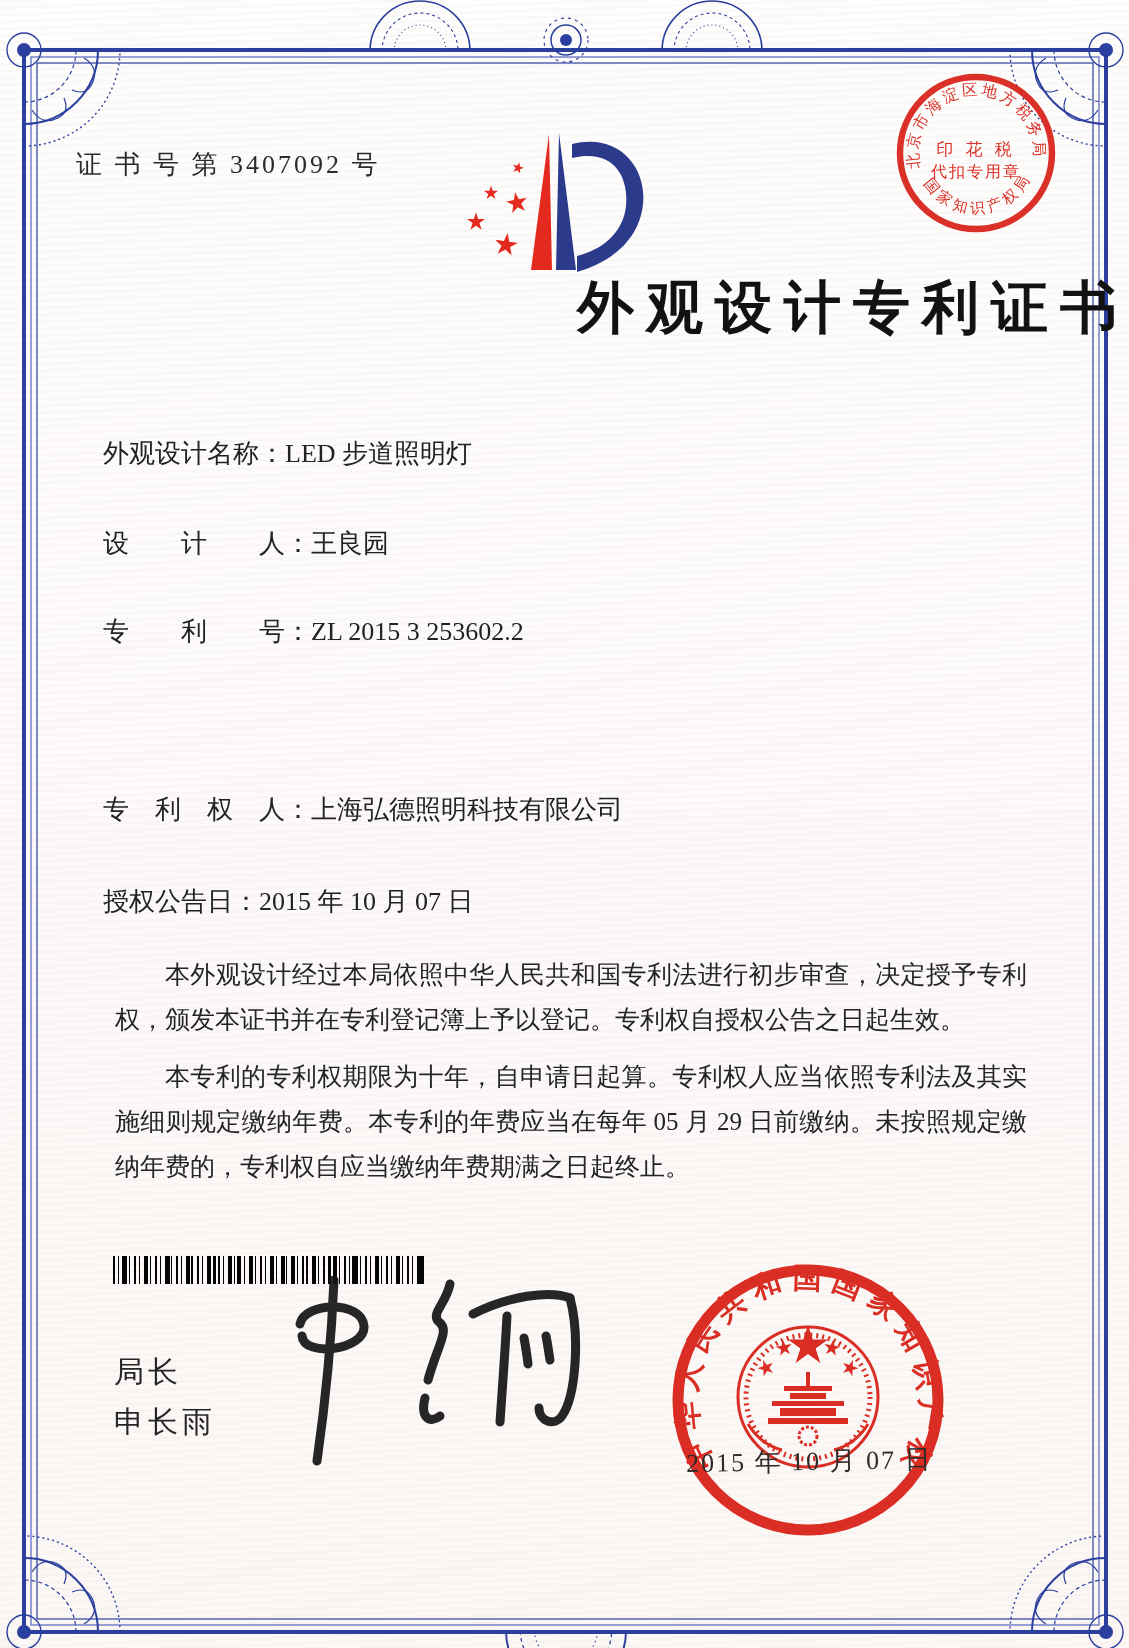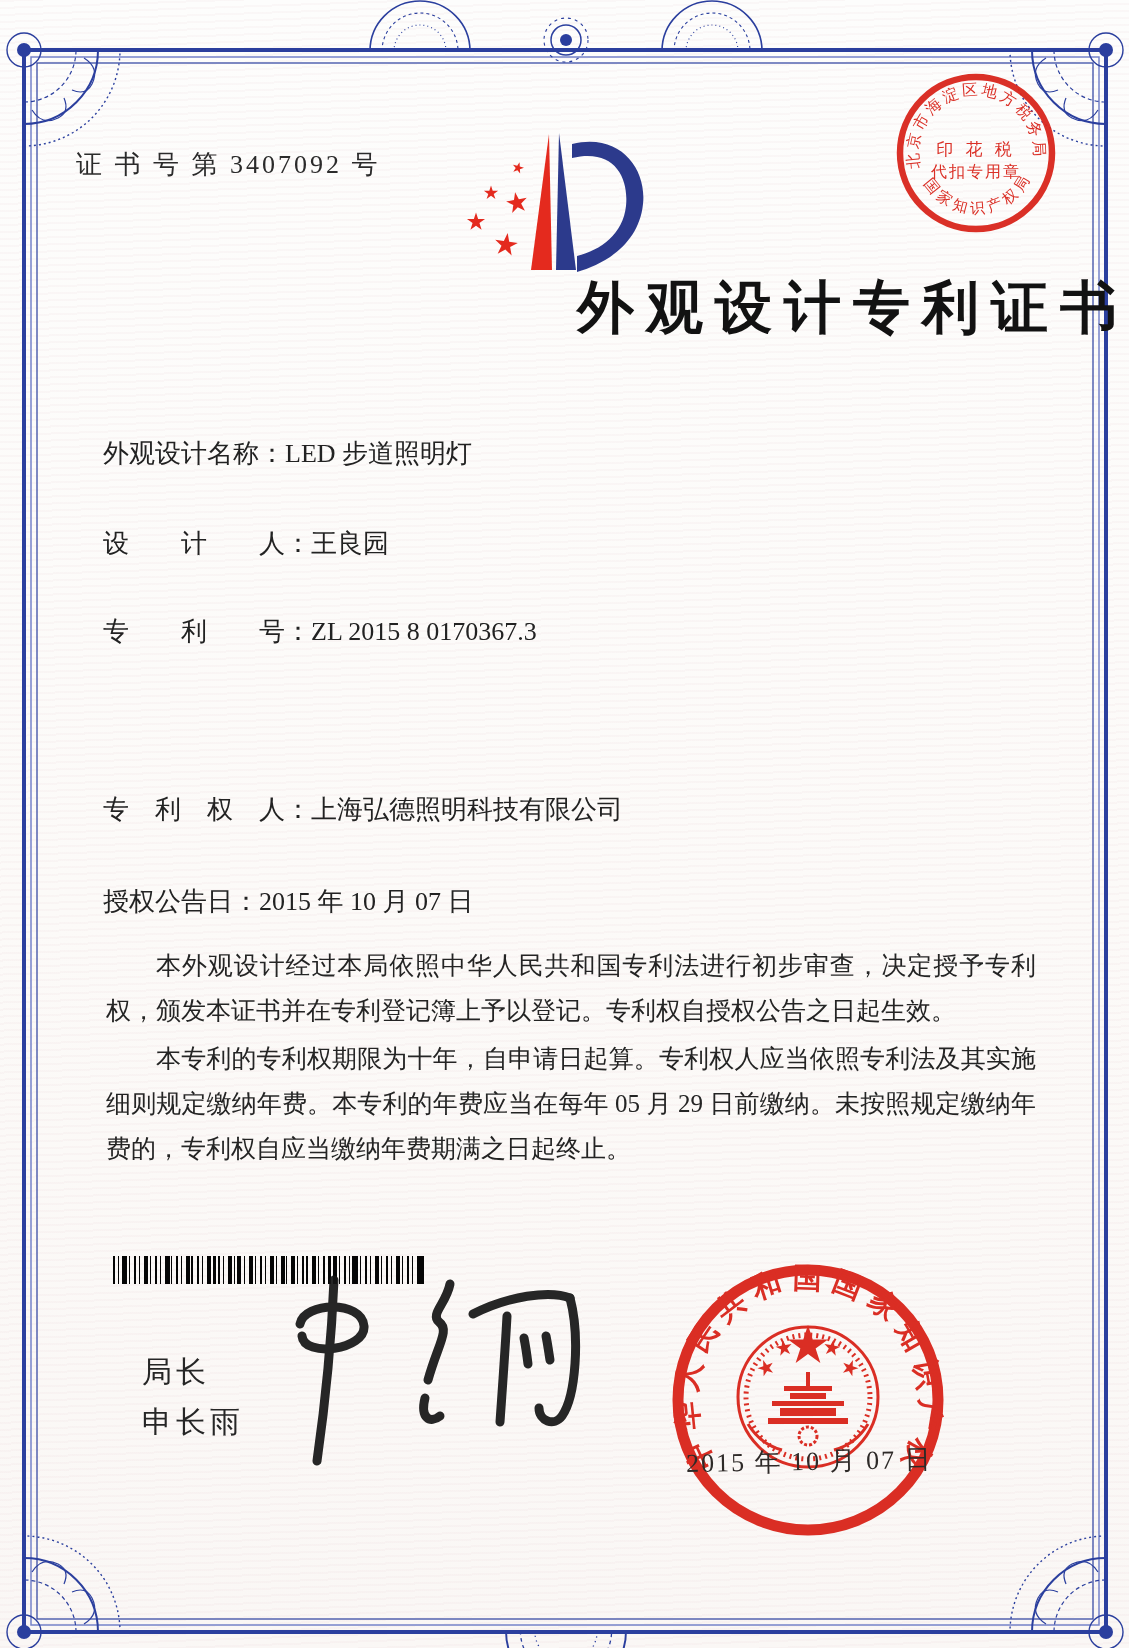--- a/index.html
+++ b/index.html
@@ -29,31 +29,31 @@
     letter-spacing:12px;color:#121212;
   }
 
   .field{position:absolute;left:103px;font-size:26px;white-space:nowrap;color:#222;}
   .f0{top:436px}.f1{top:526px}.f2{top:614px}.f3{top:703px}.f4{top:792px}.f5{top:884px}
 
   .body-text{
     position:absolute;left:103px;top:940px;width:936px;
     font-size:25px;line-height:45px;text-align:justify;color:#242424;
   }
-  .body-text p{margin:3px;text-indent:2em;}
+  .body-text p{margin:12px;text-indent:2em;}
 
   .barcode{
     position:absolute;left:113px;top:1256px;width:314px;height:28px;
     background:
       repeating-linear-gradient(90deg,#050505 0 2px,transparent 2px 5px,#050505 5px 6px,transparent 6px 10px,#050505 10px 14px,transparent 14px 16px,#050505 16px 17px,transparent 17px 21px),
       repeating-linear-gradient(90deg,transparent 0 9px,#050505 9px 11px,transparent 11px 23px);
   }
 
   .director{position:absolute;left:114px;font-size:30px;letter-spacing:4px;
-    font-family:"Liberation Sans","DejaVu Sans",sans-serif;color:#262626;margin-left:28px;}
+    font-family:"Liberation Sans","DejaVu Sans",sans-serif;color:#262626;}
   .director.t{top:1352px}.director.n{top:1402px}
 
   .signature{position:absolute;left:260px;top:1258px;}
 
   .seal{position:absolute;left:660px;top:1252px;opacity:.96;}
   .seal-date{
     position:absolute;left:686px;top:1444px;width:240px;
     font-size:26px;letter-spacing:2px;color:#2e2a28;transform:rotate(-1deg);
     white-space:nowrap;
   }
@@ -136,21 +136,21 @@
 
   <div class="title">外观设计专利证书</div>
 
   <div class="field f1">
     <span>设　　计　　人：</span><span>王良园</span>
   </div>
   <div class="field f0">
     <span>外观设计名称：</span><span>LED 步道照明灯</span>
   </div>
   <div class="field f2">
-    <span>专　　利　　号：</span><span>ZL 2015 8 0170367.3</span>
+    <span>专　　利　　号：</span><span>ZL 2015 3 253602.2</span>
   </div>
   <div class="field f4">
     <span>专　利　权　人：</span><span>上海弘德照明科技有限公司</span>
   </div>
   <div class="field f5">
     <span>授权公告日：</span><span>2015 年 10 月 07 日</span>
   </div>
 
   <div class="body-text">
     <p>本外观设计经过本局依照中华人民共和国专利法进行初步审查，决定授予专利权，颁发本证书并在专利登记簿上予以登记。专利权自授权公告之日起生效。</p>

